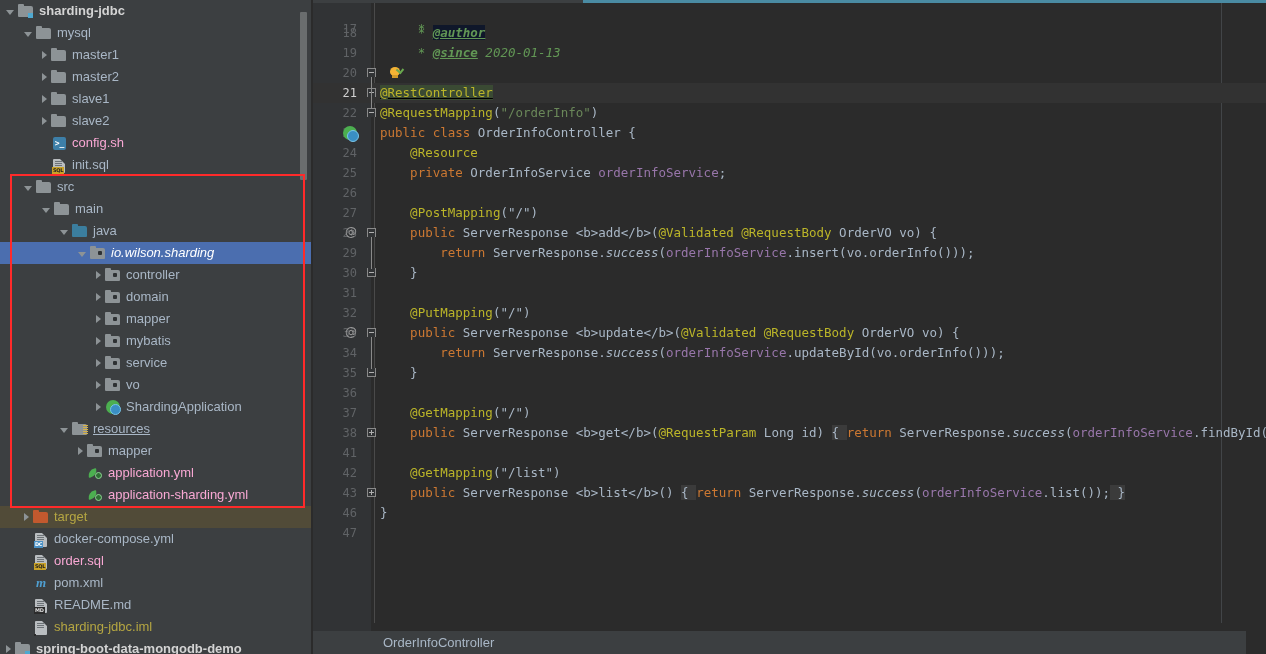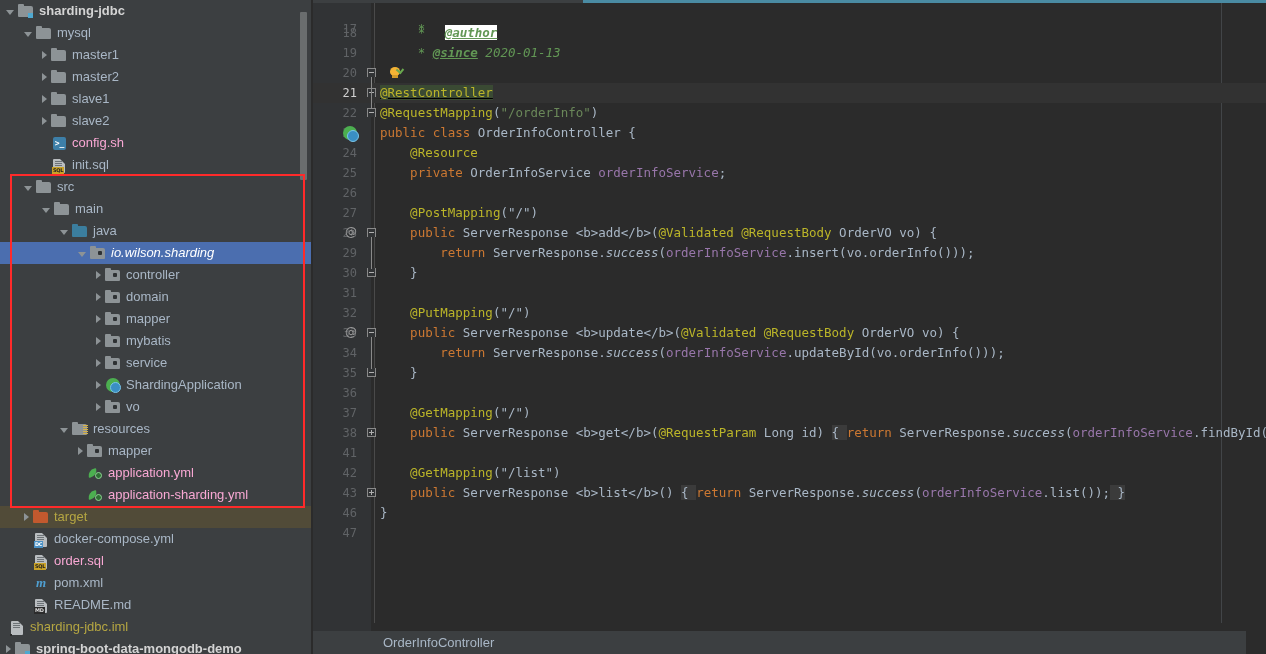--- a/index.html
+++ b/index.html
@@ -174,21 +174,21 @@
   .c-kw{ color:#cc7832; }
   .c-ann{ color:#bbb529; }
   .c-str{ color:#6a8759; }
   .c-cmt{ color:#629755; }
   .c-cmt-b{ color:#629755; font-weight:bold; font-style:italic; text-decoration:underline; }
   .c-cmt-i{ color:#629755; font-style:italic; }
   .c-fld{ color:#9876aa; }
   .c-static{ color:#a9b7c6; font-style:italic; }
   .c-txt{ color:#a9b7c6; }
   .hl-green{ background:#3a4a33;text-decoration:underline; }
-  .hl-olive{ background:#ffffff;margin-left:12px; }
+  .hl-olive{ background:#0f172a; }
   .fold-bg{ background:#3b3b3b; }
 
   
   .fm{
     position:absolute; left:0; width:11px; height:11px;
   }
   .fm .sq{
     position:absolute; left:0; top:0; width:9px; height:9px;
     border:1px solid #8a8a8a; background:#313335;
   }
@@ -378,34 +378,34 @@
           <span class="ic">
             <span class="fold">
               <span class="mkdot"></span>
             </span>
           </span>
           <span class="lbl greytxt">service</span>
         </div>
         <div class="tree-row" style="padding-left: 96px;">
           <span class="tw collapsed"></span>
           <span class="ic">
+            <span class="fold">
+              <span class="mkdot"></span>
+            </span>
+          </span>
+          <span class="lbl greytxt">vo</span>
+        </div>
+        <div class="tree-row" style="padding-left: 96px;">
+          <span class="tw collapsed"></span>
+          <span class="ic">
             <span class="spr"></span>
           </span>
           <span class="lbl greytxt">ShardingApplication</span>
         </div>
-        <div class="tree-row" style="padding-left: 96px;">
-          <span class="tw collapsed"></span>
-          <span class="ic">
-            <span class="fold">
-              <span class="mkdot"></span>
-            </span>
-          </span>
-          <span class="lbl greytxt">vo</span>
-        </div>
-        <div class="tree-row" style="padding-left: 60px;">
+        <div class="tree-row" style="padding-left: 60px; text-decoration: underline;">
           <span class="tw expanded"></span>
           <span class="ic">
             <span class="fold">
               <span class="mklines"></span>
             </span>
           </span>
           <span class="lbl greytxt">resources</span>
         </div>
         <div class="tree-row" style="padding-left: 78px;">
           <span class="tw collapsed"></span>
@@ -473,21 +473,21 @@
         <div class="tree-row" style="padding-left: 24px;">
           <span class="tw none"></span>
           <span class="ic">
             <span class="doc">
               <span class="bars"></span>
               <span class="tag dark">MD</span>
             </span>
           </span>
           <span class="lbl greytxt">README.md</span>
         </div>
-        <div class="tree-row" style="">
+        <div class="tree-row" style="padding-left: 24px;">
           <span class="tw none"></span>
           <span class="ic">
             <span class="doc">
               <span class="bars"></span>
               <span class="tag dark"> </span>
             </span>
           </span>
           <span class="lbl yellowtxt">sharding-jdbc.iml</span>
         </div>
         <div class="tree-row" style="padding-left: 6px;">

